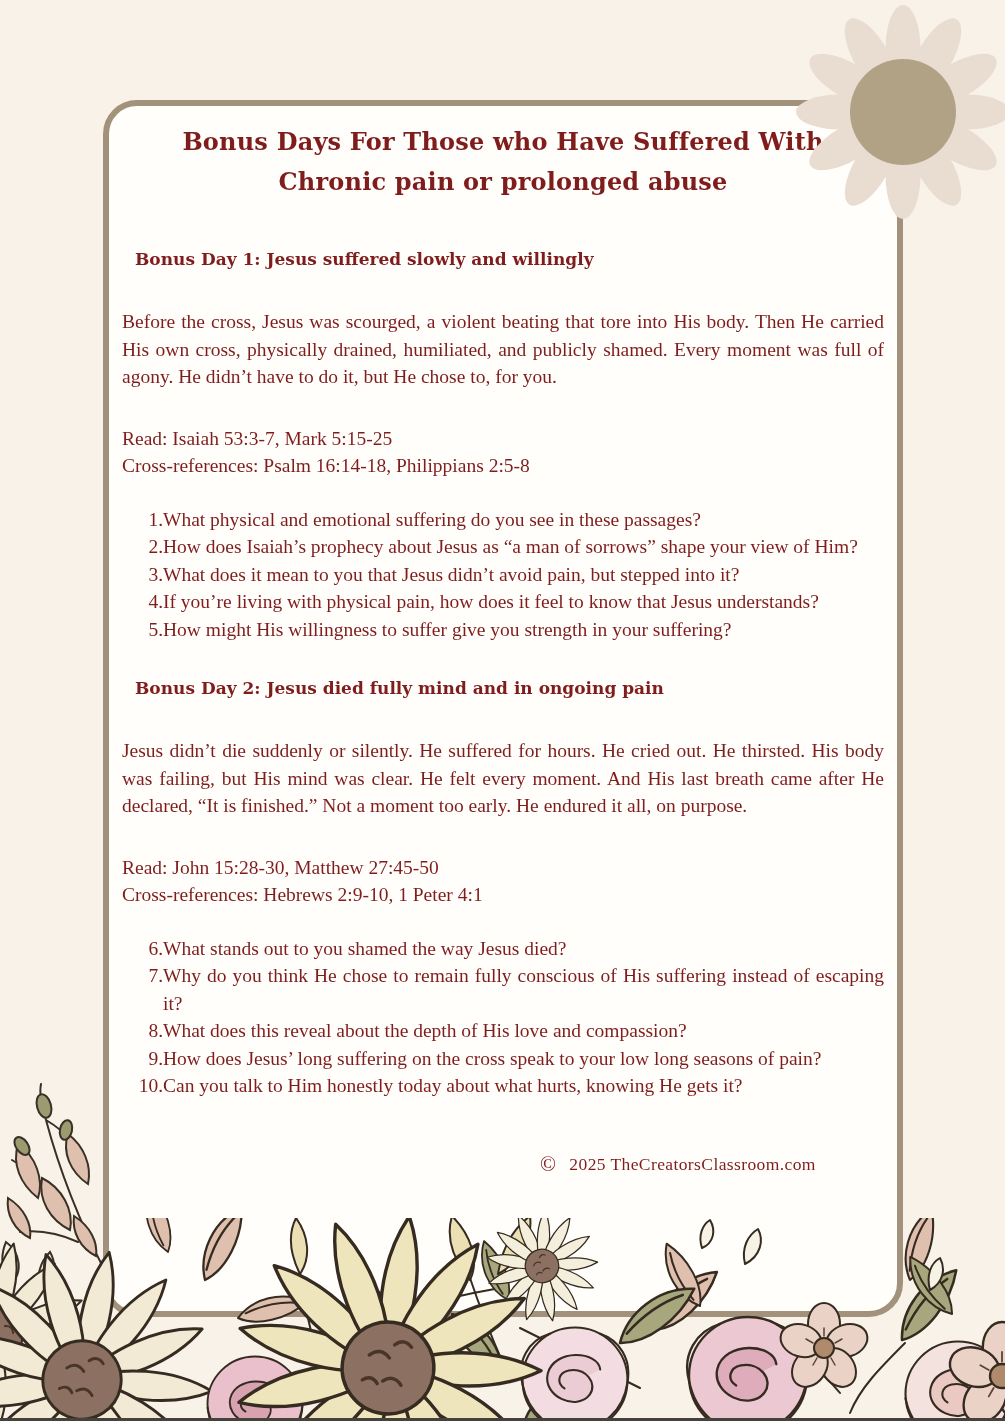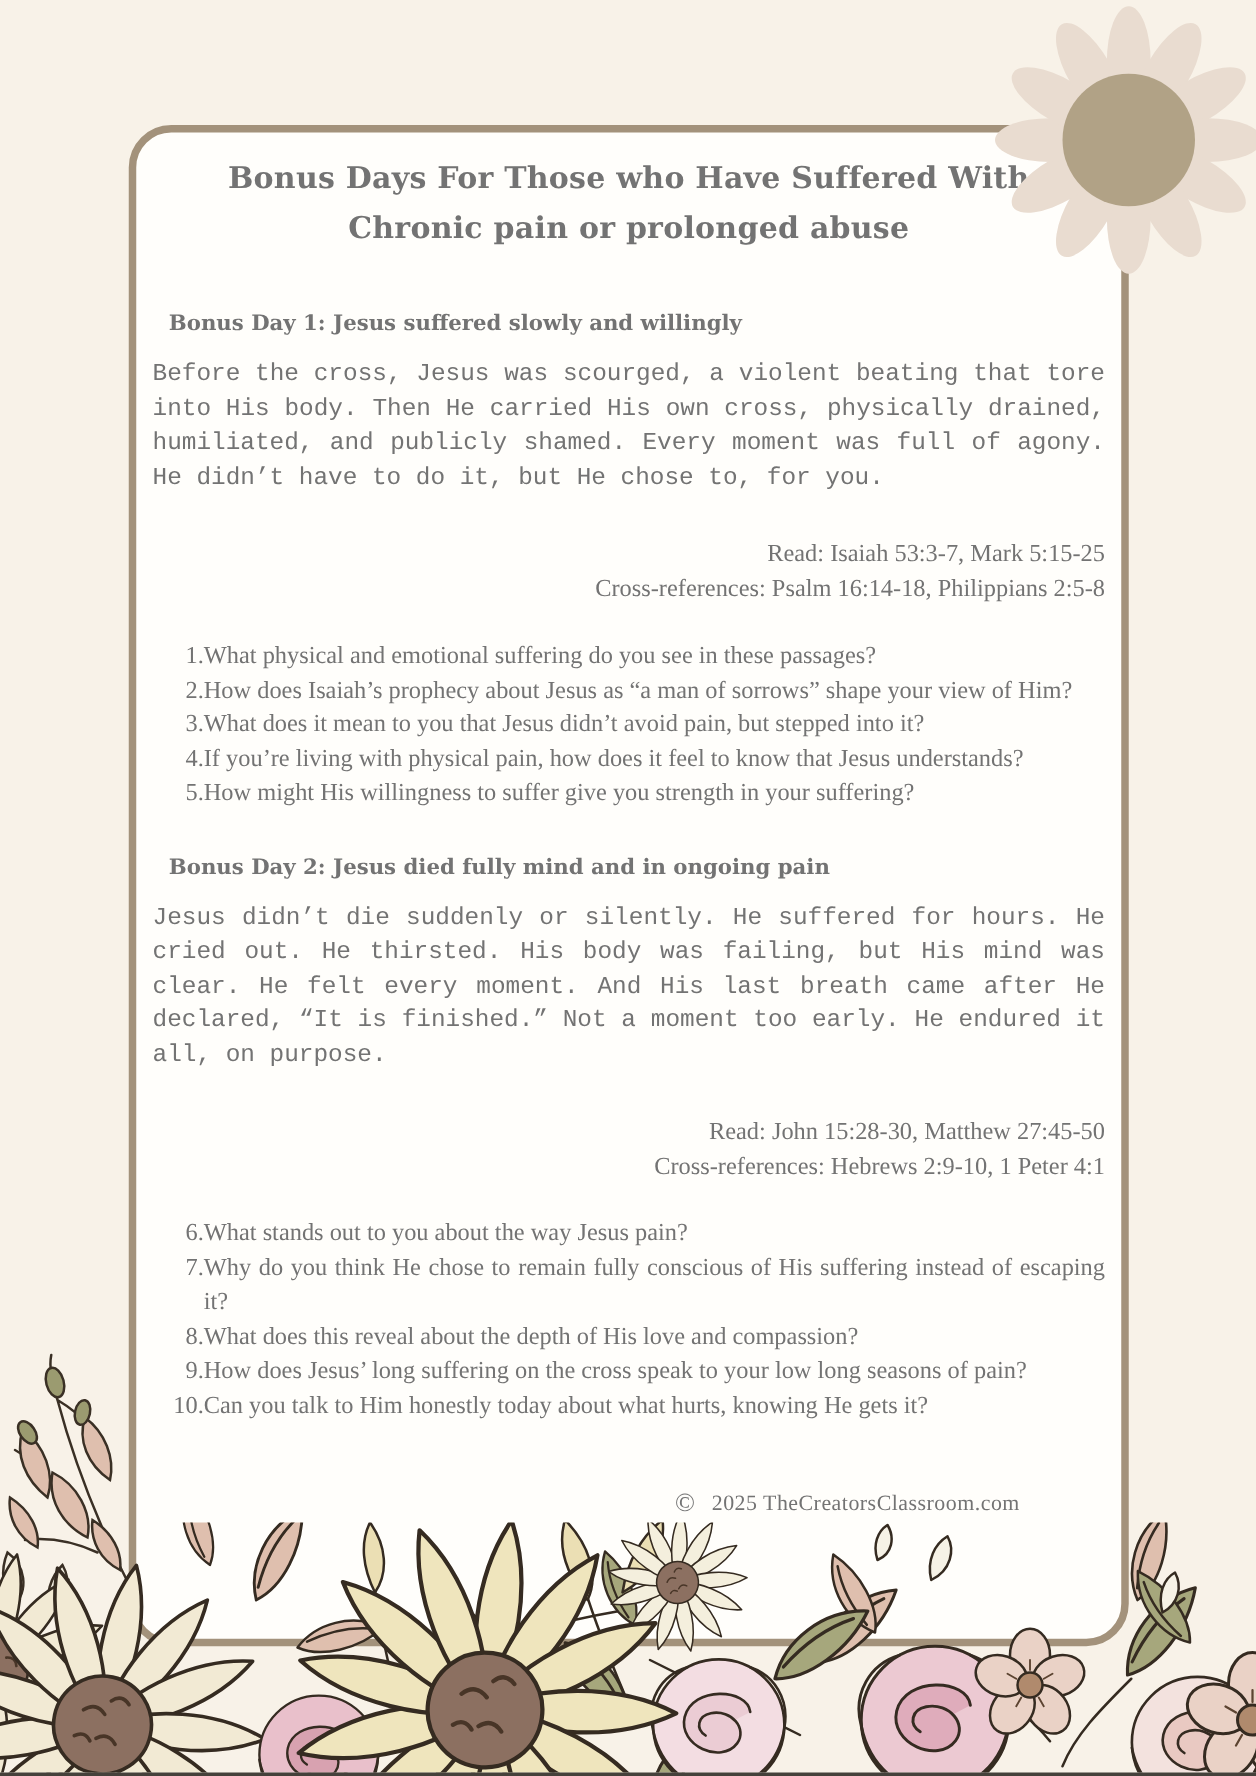--- a/index.html
+++ b/index.html
@@ -1,37 +1,37 @@
 <!DOCTYPE html>
 <html><head>
 <meta charset="utf-8">
 <style>
   html,body { margin:0; padding:0; background:#e8e4da; }
   .page {
     position:relative; width:1005px; height:1421px; overflow:hidden;
-    background:#f8f2e8; font-family:"Liberation Serif", serif; color:#737373;
+    background:#f8f2e8; font-family:"Liberation Serif", serif; color:#7f1d1d;
   }
   .corner-daisy { position:absolute; top:0; left:785px; width:220px; height:232px; z-index:3; }
   .left-branch  { position:absolute; top:1080px; left:0; width:125px; height:215px; z-index:1; }
   .card {
     position:absolute; left:103px; top:100px; width:800px; height:1217px; box-sizing:border-box;
     background:#fffefb; border:6px solid #a3927b; border-radius:34px;
     padding:10px 13px 0 13px; z-index:2;
   }
   .doc-title {
     margin:6px 0 0 0; text-align:center; font-family:"DejaVu Serif", serif;
     font-weight:bold; font-size:24px; line-height:40px; letter-spacing:0.2px;
   }
   .sec-heading {
     margin:13px; font-family:"DejaVu Serif", serif; font-weight:bold; font-size:17px; line-height:26px;
   }
   #s1-heading { margin-top:44px; }
   #s2-heading { margin-top:32px; }
-  .para { margin:14px 0 0 0; text-align:justify; font-size:19.5px; line-height:27.5px;font-family:Liberation Mono, monospace; }
-  .readblock { margin-top:34px; font-size:19.5px; line-height:27.5px;text-align:right; }
+  .para { margin:36px 0 0 0; text-align:justify; font-size:19.5px; line-height:27.5px; }
+  .readblock { margin-top:34px; font-size:19.5px; line-height:27.5px; }
   .qlist { margin:26px 0 0 0; padding:0; list-style:none; font-size:19.5px; line-height:27.5px; }
   .qlist li { display:flex; align-items:flex-start; }
   .qnum { flex:0 0 41px; text-align:right; }
   .qtext { flex:1; text-align:justify; }
   .copyright {
     margin:52px 0 0 418px; display:flex; align-items:center; gap:13px;
     font-size:17.5px; letter-spacing:0.4px;
   }
   .copy-symbol { font-size:21px; font-weight:normal; }
   .floral-band { position:absolute; left:0; bottom:3px; width:1005px; height:200px; z-index:4; }
@@ -117,21 +117,21 @@
 
     <h2 class="sec-heading" id="s2-heading">Bonus Day 2: Jesus died fully mind and in ongoing pain</h2>
     <p class="para">Jesus didn’t die suddenly or silently. He suffered for hours. He cried out. He thirsted. His body was failing, but His mind was clear. He felt every moment. And His last breath came after He declared, “It is finished.” Not a moment too early. He endured it all, on purpose.</p>
     <div class="readblock">
       <div>Read: John 15:28-30, Matthew 27:45-50</div>
       <div>Cross-references: Hebrews 2:9-10, 1 Peter 4:1</div>
     </div>
     <ol class="qlist">
       <li>
           <span class="qnum">6.</span>
-          <span class="qtext">What stands out to you about the way Jesus pain?</span>
+          <span class="qtext">What stands out to you shamed the way Jesus died?</span>
         </li>
       <li>
           <span class="qnum">7.</span>
           <span class="qtext">Why do you think He chose to remain fully conscious of His suffering instead of escaping it?</span>
         </li>
       <li>
           <span class="qnum">8.</span>
           <span class="qtext">What does this reveal about the depth of His love and compassion?</span>
         </li>
       <li>

